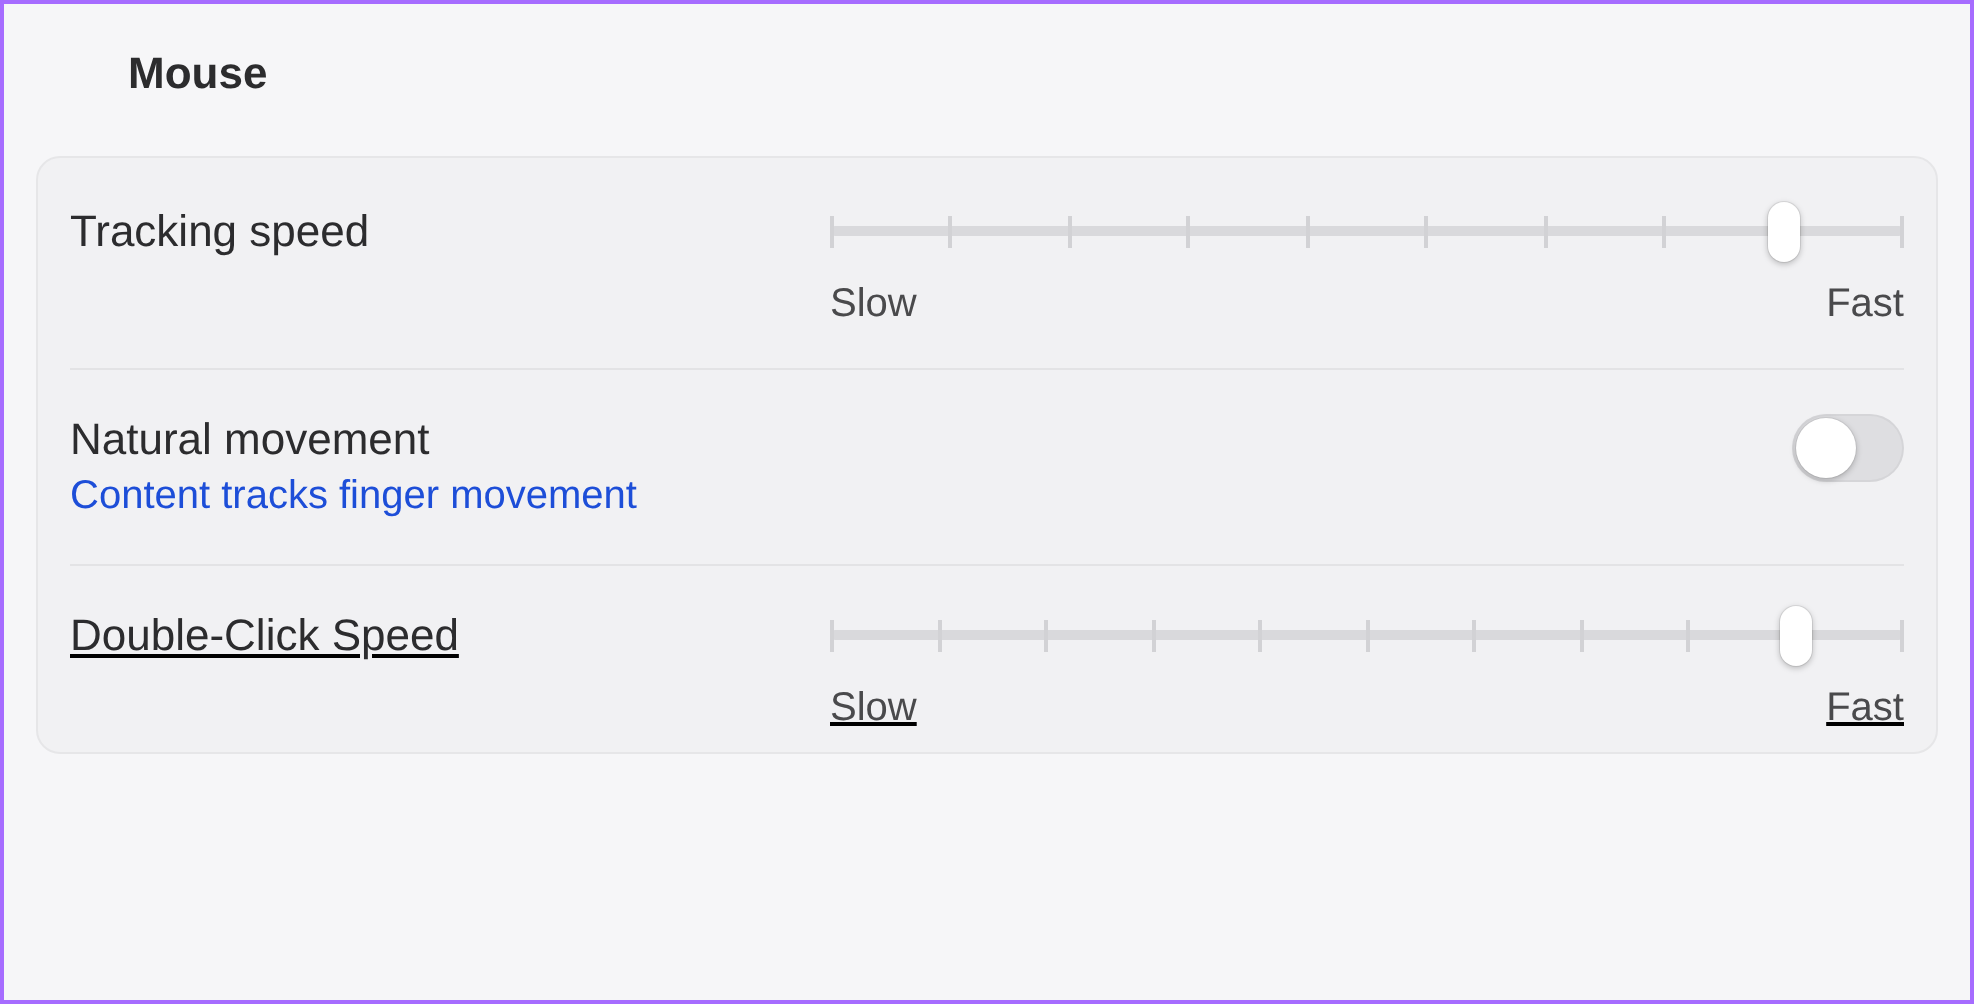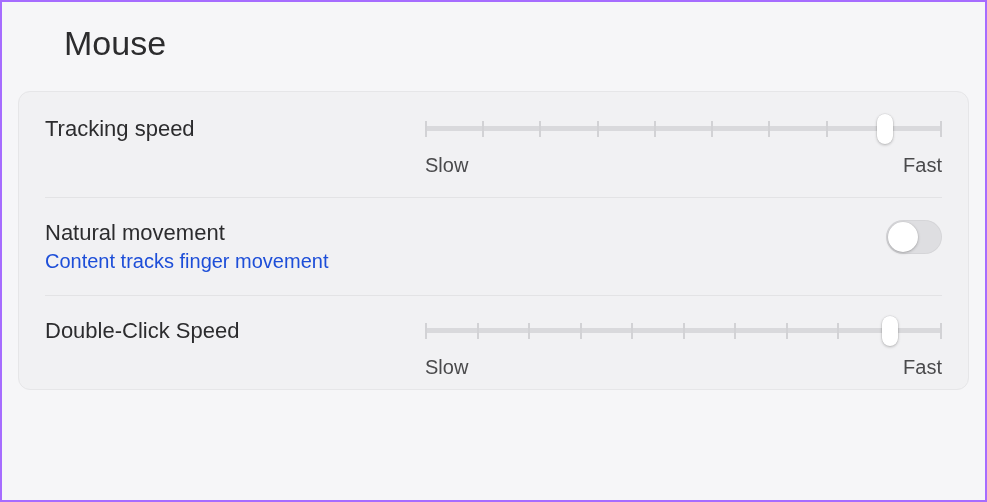--- a/index.html
+++ b/index.html
@@ -5,39 +5,39 @@
     * { box-sizing: border-box; margin: 0; padding: 0; }
     body {
       font-family: -apple-system, BlinkMacSystemFont, "Segoe UI", Helvetica, Arial, sans-serif;
       background: #f6f6f8;
       width: 987px;
       height: 502px;
       border: 2px solid #a66cff;
       overflow: hidden;
     }
     .page-title {
-      font-size: 34px;
-      font-weight: 400;
+      font-size: 22px;
+      font-weight: 700;
       color: #2c2c2e;
       padding: 22px 0 18px 62px;
     }
     .panel {
       margin: 10px 16px 0 16px;
       background: #f1f1f3;
       border: 1px solid #e6e6e8;
       border-radius: 12px;
-      padding: 0 26px;
+      padding: 0 16px;
     }
     .row {
       display: flex;
       align-items: flex-start;
       padding: 22px 0 20px 0;
       border-bottom: 1px solid #e3e3e5;
     }
-    .row:last-child { border-bottom: none; }
+    .row:last-child { border-bottom: none; text-decoration: underline; }
     .row-label-col {
       flex: 0 0 380px;
       padding-top: 2px;
     }
     .row-label {
       font-size: 22px;
       color: #2c2c2e;
       font-weight: 400;
     }
     .row-sublabel {

